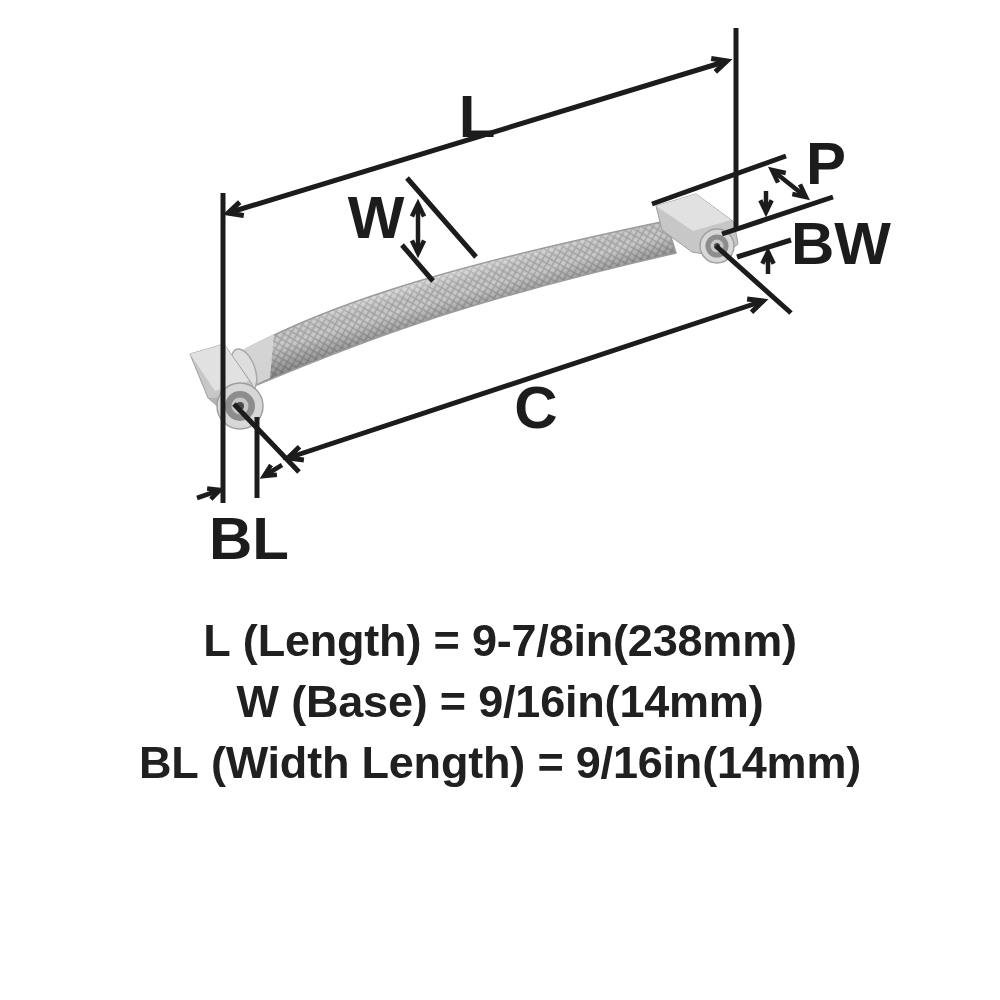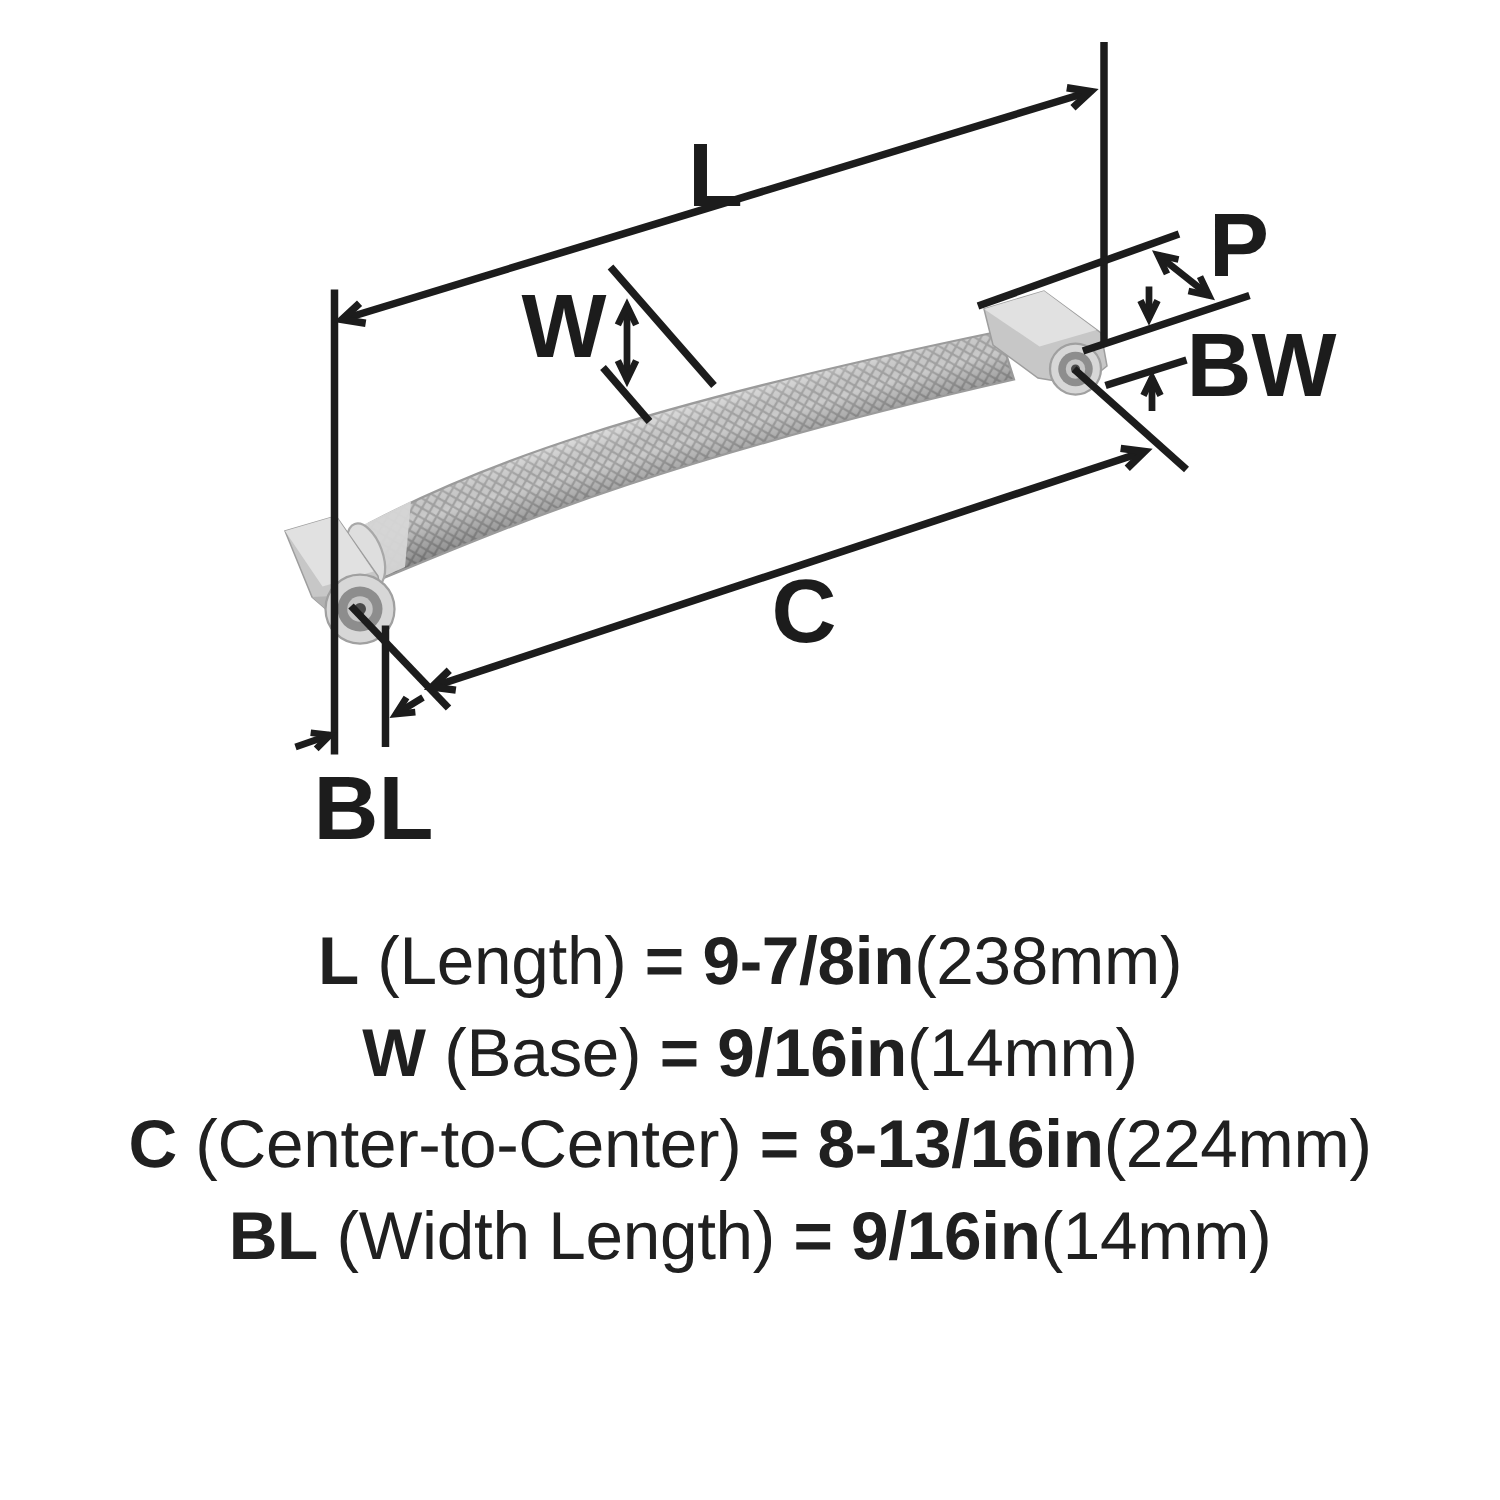--- a/index.html
+++ b/index.html
@@ -8,21 +8,21 @@
   .diagram-svg{position:absolute;left:0;top:0;}
   
   .dl{stroke:#1c1c1c;stroke-width:5;fill:none;stroke-linecap:butt;stroke-linejoin:miter;}
   .dls{stroke:#1c1c1c;stroke-width:4.5;fill:none;stroke-linecap:butt;stroke-linejoin:miter;}
   .dimlabel{font-family:"Liberation Sans", sans-serif;font-weight:700;font-size:60px;
             fill:#1c1c1c;text-anchor:middle;}
   
   .specs{position:absolute;left:0;top:610px;width:1000px;text-align:center;color:#202020;}
   .mrow{height:61px;line-height:61px;font-size:45px;letter-spacing:-0.2px;white-space:nowrap;}
   .mrow .b{font-weight:700;}
-  .mrow .r{font-weight:400;}
+  .mrow .r{font-weight:700;}
 </style>
 </head>
 <body>
 
 <div class="page">
 
   <svg class="diagram-svg" width="1000" height="600" viewBox="0 0 1000 600">
     <defs>
       <pattern id="knurl" width="8" height="8" patternUnits="userSpaceOnUse" patternTransform="rotate(-15)">
         <rect width="8" height="8" fill="#cbcbcb"></rect>
@@ -137,17 +137,16 @@
       <text class="dimlabel" x="826" y="184">P</text>
       <text class="dimlabel" x="841" y="264">BW</text>
       <text class="dimlabel" x="536" y="428">C</text>
       <text class="dimlabel" x="249" y="559">BL</text>
     </g>
   </svg>
 
   <div class="specs">
     <div class="mrow"><span class="b">L</span> <span class="r">(Length)</span> <span class="b">=</span> <span class="b">9-7/8in</span><span class="r">(238mm)</span></div>
     <div class="mrow"><span class="b">W</span> <span class="r">(Base)</span> <span class="b">=</span> <span class="b">9/16in</span><span class="r">(14mm)</span></div>
-    <div class="mrow"><span class="b">C</span> <span class="r">(Center-to-Center)</span> <span class="b">=</span> <span class="b">8-13/16in</span><span class="r">(224mm)</span></div>
     <div class="mrow"><span class="b">BL</span> <span class="r">(Width Length)</span> <span class="b">=</span> <span class="b">9/16in</span><span class="r">(14mm)</span></div>
   </div>
 
 </div>
 
 </body></html>

